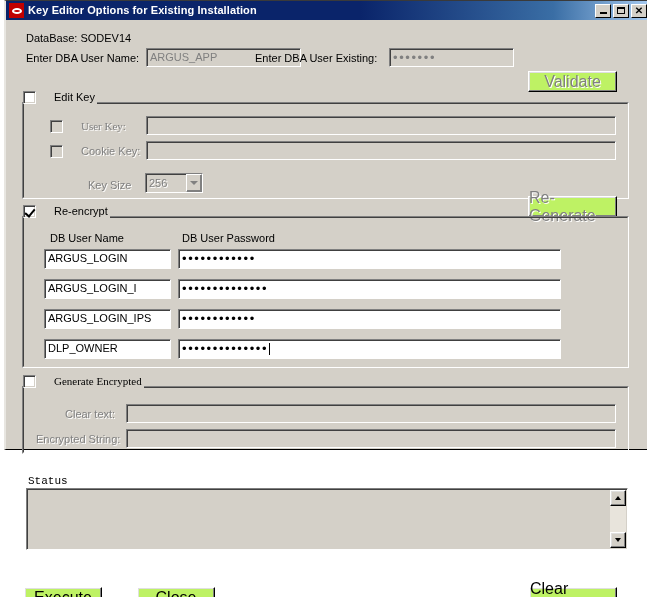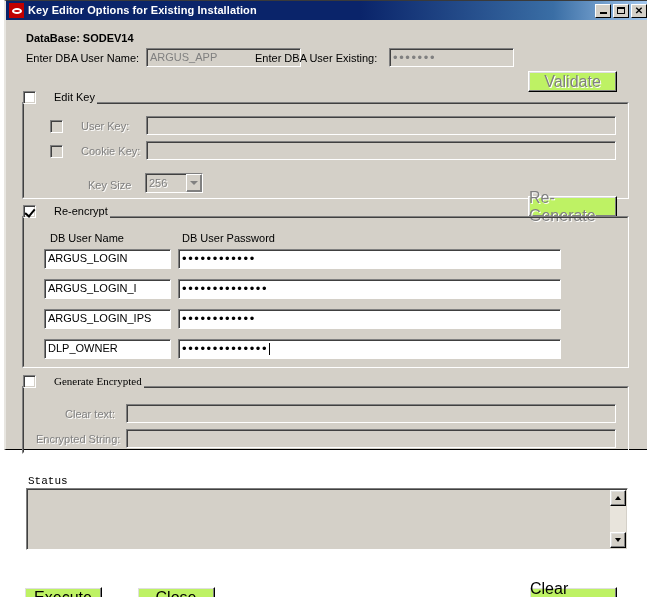--- a/index.html
+++ b/index.html
@@ -290,39 +290,39 @@
         <div class="max-glyph"></div>
       </div>
       <div class="winbtn">
         <span class="close-glyph">✕</span>
       </div>
     </div>
   </div>
 
   <div class="client">
 
-    <div class="lbl" style="left:20px; top:12px;font-weight:bold;">DataBase: SODEV14</div>
+    <div class="lbl" style="left:20px; top:12px;">DataBase: SODEV14</div>
 
     <div class="lbl" style="left:20px; top:32px;">Enter DBA User Name:</div>
     <div class="tfield dis" style="left:140px; top:28px; width:155px; height:19px;">ARGUS_APP</div>
 
     <div class="lbl" style="left:249px; top:32px;">Enter DBA User Existing:</div>
     <div class="tfield dis pwd" style="left:383px; top:28px; width:125px; height:19px; color:#808080;">•••••••</div>
 
     <div class="btn dis" style="left:522px; top:27px; width:89px; height:21px;">Validate</div>
 
     <div class="grp" style="left:16px; top:82px; width:607px; height:97px;">
       <div class="inner"></div>
     </div>
     <div class="cbwrap" style="left:17px; top:70px;">
       <div class="cbox"></div>
       <div class="cblabel">Edit Key</div>
     </div>
 
-    <div class="cbwrap" style="left:44px; top:99px; background:transparent;">
+    <div class="cbwrap" style="left:44px; top:99px; background:transparent;font-family:Liberation Serif, serif;">
       <div class="cbox dis"></div>
       <div class="cblabel dis">User Key:</div>
     </div>
     <div class="tfield empty-dis" style="left:140px; top:96px; width:470px; height:19px;"></div>
 
     <div class="cbwrap" style="left:44px; top:124px; background:transparent;">
       <div class="cbox dis"></div>
       <div class="cblabel dis">Cookie Key:</div>
     </div>
     <div class="tfield empty-dis" style="left:140px; top:121px; width:470px; height:19px;"></div>

